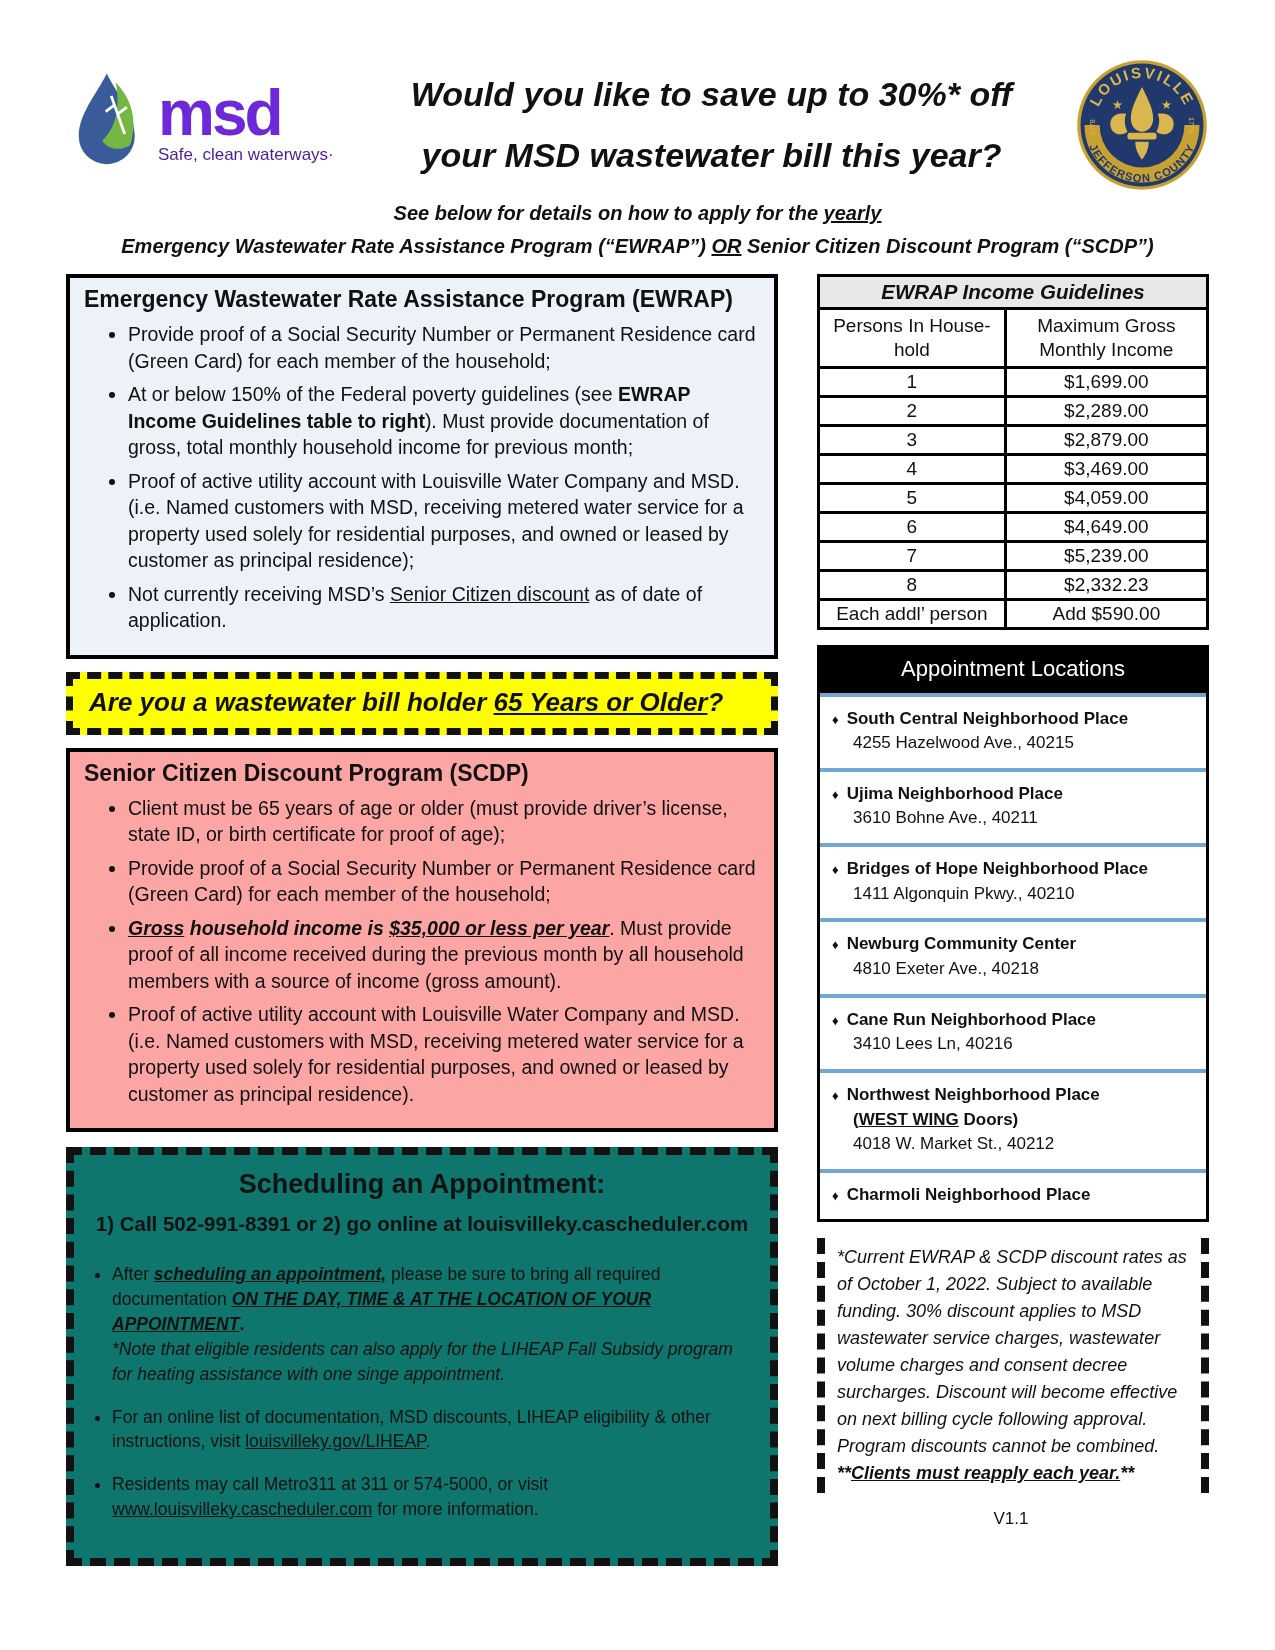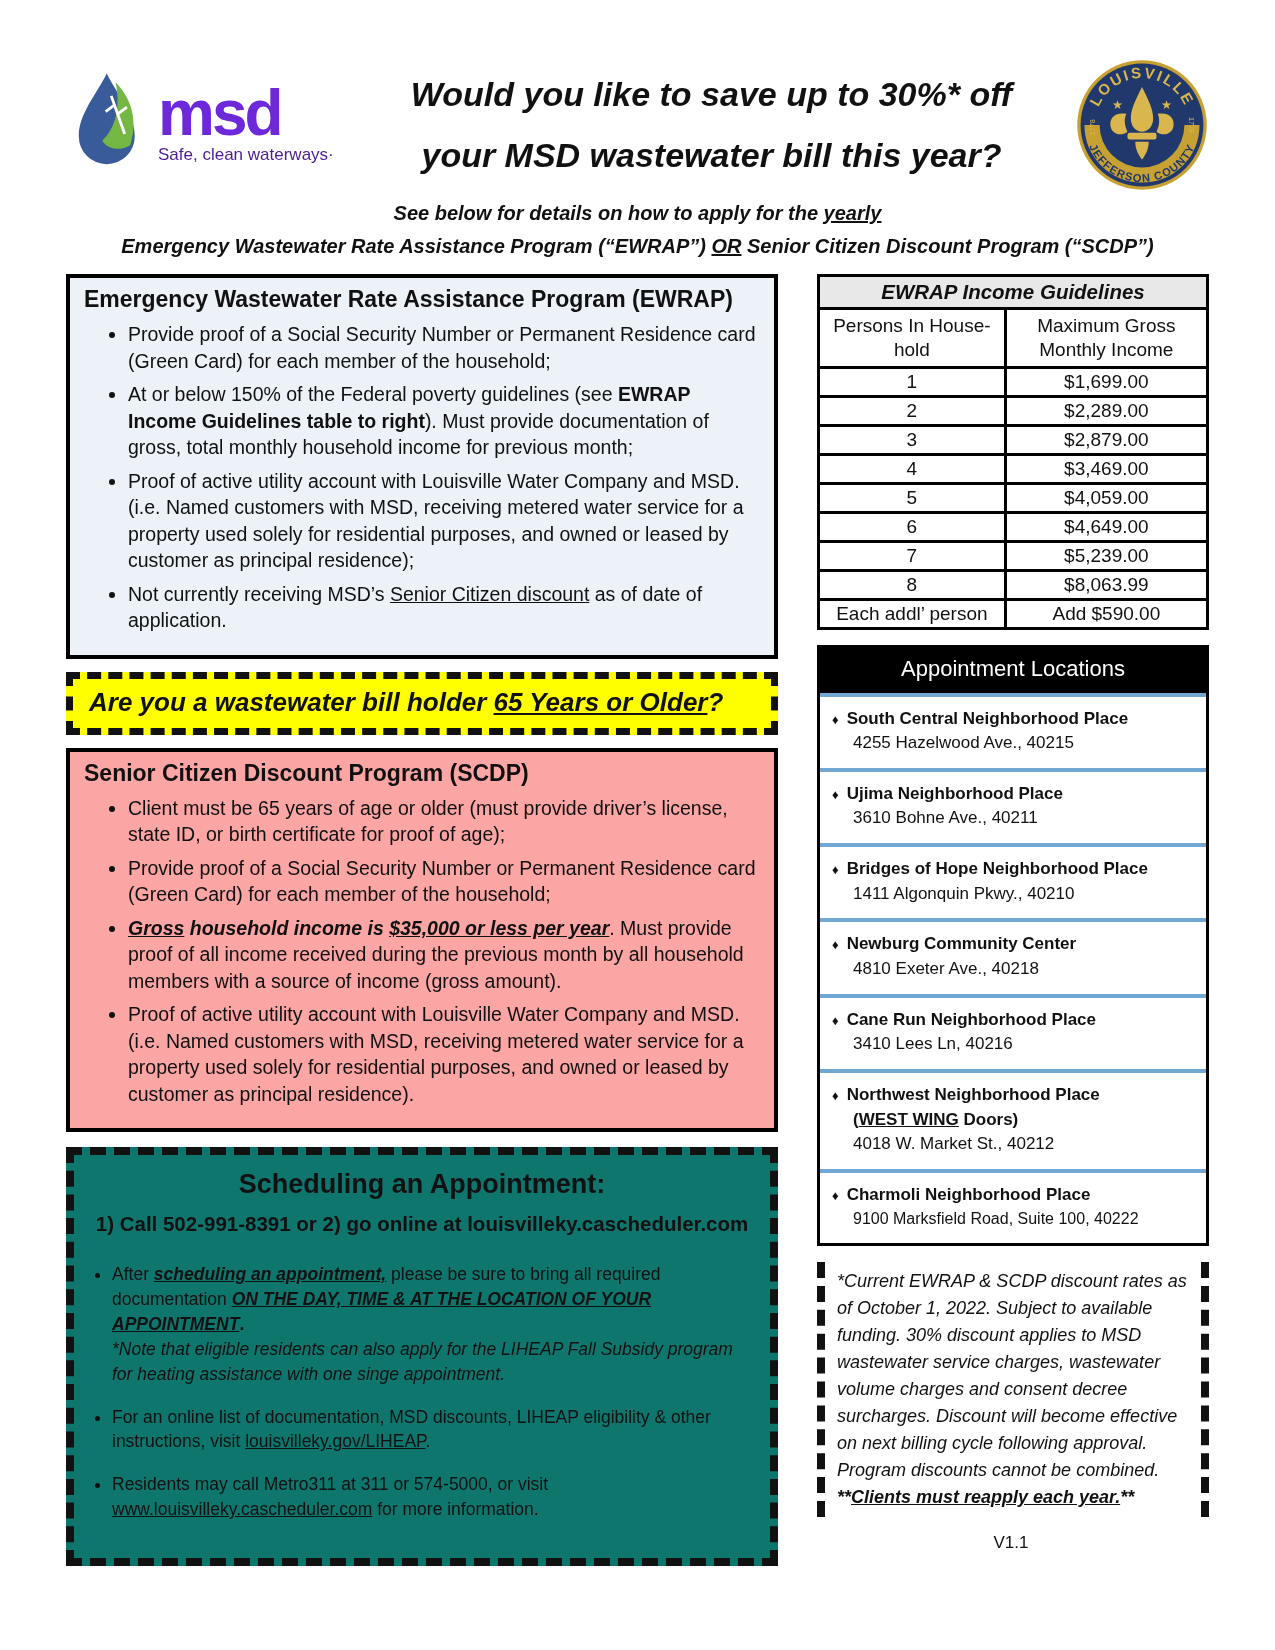--- a/index.html
+++ b/index.html
@@ -198,21 +198,21 @@
       <tr>
             <td>6</td>
             <td>$4,649.00</td>
           </tr>
       <tr>
             <td>7</td>
             <td>$5,239.00</td>
           </tr>
       <tr>
             <td>8</td>
-            <td>$8,063.99</td>
+            <td>$2,332.23</td>
           </tr>
       <tr>
             <td>Each addl’ person</td>
             <td>Add $590.00</td>
           </tr>
     </tbody>
       </table>
 
     <div class="loc-header">Appointment Locations</div>
     <div class="loc-box">
@@ -237,21 +237,20 @@
         <div class="loc-name"><span class="loc-diamond">♦</span><span>Cane Run Neighborhood Place</span></div>
         <div class="loc-addr">3410 Lees Ln, 40216</div>
       </div>
       <div class="loc-item">
         <div class="loc-name"><span class="loc-diamond">♦</span><span>Northwest Neighborhood Place</span></div>
         <div class="loc-addr loc-name"><span>(</span><span class="u">WEST WING</span><span> Doors)</span></div>
         <div class="loc-addr">4018 W. Market St., 40212</div>
       </div>
       <div class="loc-item">
         <div class="loc-name"><span class="loc-diamond">♦</span><span>Charmoli Neighborhood Place</span></div>
-        <div class="loc-addr" style="font-size:16px">9100 Marksfield Road, Suite 100, 40222</div>
       </div>
     </div>
 
     <div class="footnote">
       <span>*Current EWRAP &amp; SCDP discount rates as of October 1, 2022. Subject to available funding. 30% discount applies to MSD wastewater service charges, wastewater volume charges and consent decree surcharges. Discount will become effective on next billing cycle following approval. Program discounts cannot be combined. </span><span class="b">**</span><span class="b u">Clients must reapply each year.</span><span class="b">**</span>
     </div>
 
     <div class="version">V1.1</div>
   </div>
 </div>

